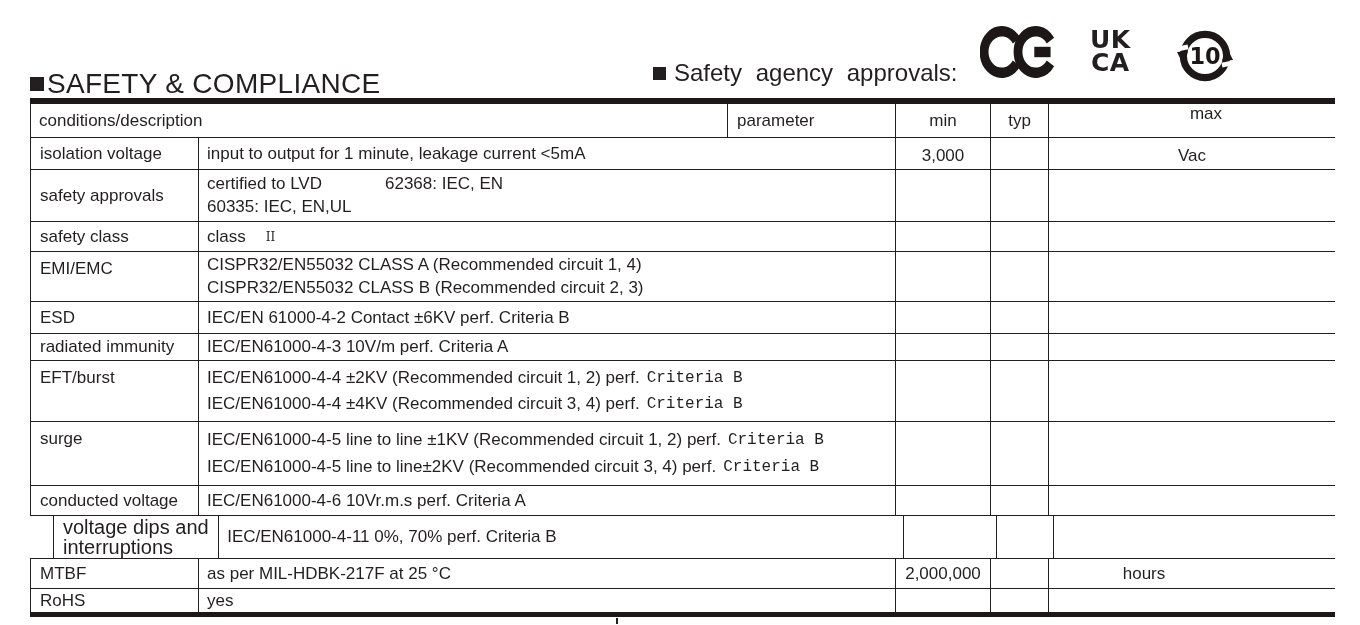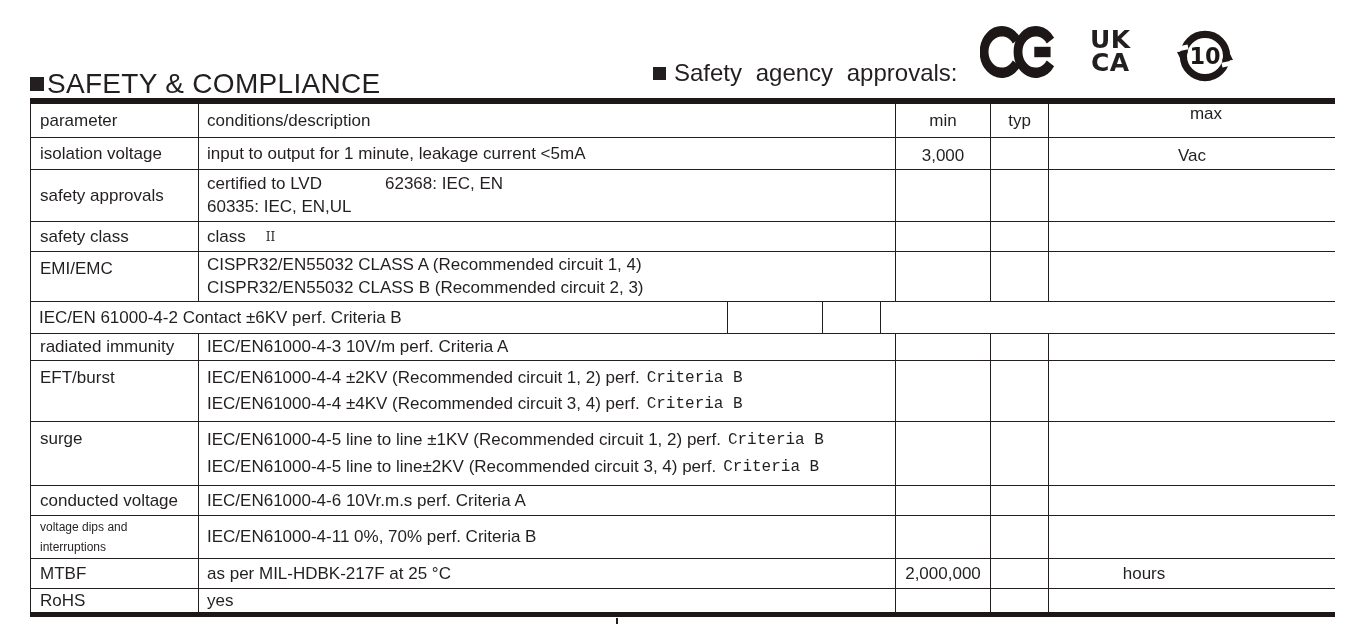--- a/index.html
+++ b/index.html
@@ -31,21 +31,21 @@
   .c-min  {width:95px;justify-content:center;font-size:17px;}
   .c-typ  {width:58px;}
   .c-units{width:287px;justify-content:center;font-size:17px;}
   .two{flex-direction:column;justify-content:space-evenly;align-items:stretch;}
   .cline{display:flex;align-items:center;}
   .sub1{width:178px;flex:0 0 auto;}
   .top{align-items:flex-start;padding-top:7px;}
   .low{padding-top:5px;}
   .crit{font-family:Liberation Mono, monospace;font-size:16px;margin-left:7px;white-space:nowrap;}
   .roman{font-family:"DejaVu Serif",serif;font-size:12px;margin-left:20px;}
-  .p2{flex-direction:column;align-items:flex-start;justify-content:center;font-size:12px;line-height:20px;}
+  .p2{flex-direction:column;align-items:flex-start;justify-content:center;font-size:20px;line-height:20px;margin-left:23px;}
   .hdr .c{font-size:17px;}
   .hu{justify-content:flex-start;padding-left:28px;gap:22px;flex-direction:column;}
   .shiftl{transform:translateX(-48px);}
   .tick{position:absolute;left:616px;top:618px;width:2px;height:6px;background:#231f20;}
   .nowrap{white-space:nowrap;}
 </style>
 </head>
 <body>
 
 <div class="page">
@@ -77,25 +77,25 @@
     <rect x="56" y="42" width="14" height="6" fill="#ffffff" transform="rotate(-12 63 45)"></rect>
     <polygon points="0,30 14,29 7,44" fill="#1d1717"></polygon>
     <polygon points="56,41 70,40 63,26" fill="#1d1717"></polygon>
     <text x="35" y="45" text-anchor="middle" font-family="DejaVu Sans, sans-serif" font-size="28" font-weight="bold" fill="#1d1717" stroke="#ffffff" stroke-width="5" paint-order="stroke">10</text>
   </svg>
 
   <div class="tbl">
     <div class="tbar"></div>
 
     <div class="row hdr" style="height:34px">
+      <div class="c c-cond">
+          <span>conditions/description</span>
+        </div>
       <div class="c c-param">
           <span>parameter</span>
-        </div>
-      <div class="c c-cond">
-          <span>conditions/description</span>
         </div>
       <div class="c c-min">
           <span>min</span>
         </div>
       <div class="c c-typ" style="justify-content:center">
           <span>typ</span>
         </div>
       <div class="c c-units hu">
         <span>max</span>
         <span>units</span>
@@ -160,20 +160,23 @@
         <div class="cline">
             <span class="nowrap">CISPR32/EN55032 CLASS B (Recommended circuit 2, 3)</span>
           </div>
       </div>
       <div class="c c-min"></div>
       <div class="c c-typ"></div>
       <div class="c c-units"></div>
     </div>
 
     <div class="row" style="height:32px">
+      <div class="c c-param">
+          <span>ESD</span>
+        </div>
       <div class="c c-cond">
           <span class="nowrap">IEC/EN 61000-4-2 Contact ±6KV perf. Criteria B</span>
         </div>
       <div class="c c-min"></div>
       <div class="c c-typ"></div>
       <div class="c c-units"></div>
     </div>
 
     <div class="row" style="height:27px">
       <div class="c c-param">

